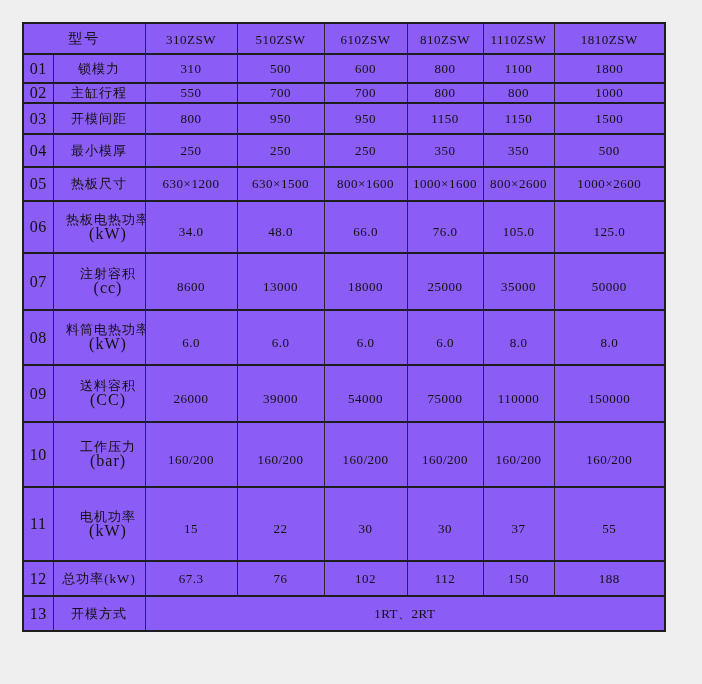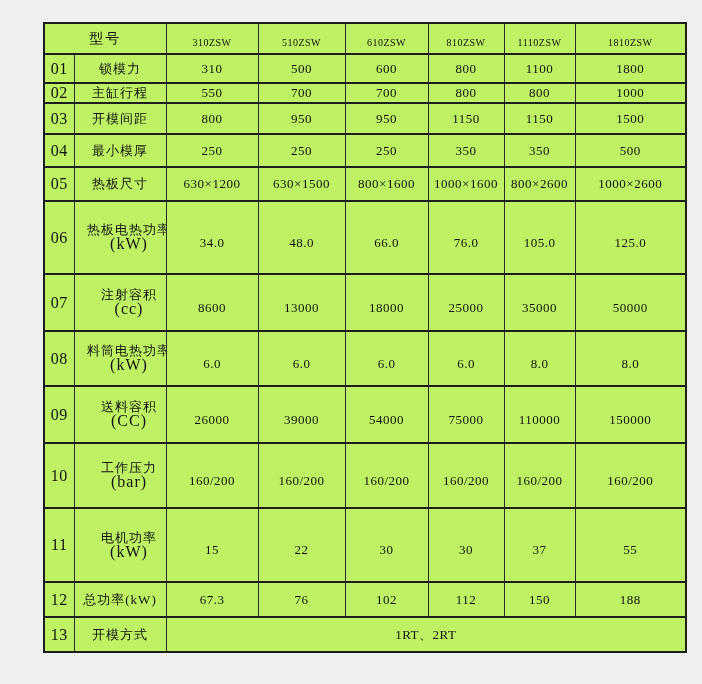--- a/index.html
+++ b/index.html
@@ -6,43 +6,43 @@
   body{
     width:702px;height:684px;
     background:#f0efef;
     font-family:"Liberation Serif","DejaVu Serif",serif;
     color:#111;
     position:relative;
     overflow:hidden;
   }
   .page{position:absolute;inset:0;background:#f0efef;}
   table.spec{
-    position:absolute;left:43px;top:22px;
+    position:absolute;left:22px;top:22px;
     width:642px;
     border-collapse:collapse;
     table-layout:fixed;
-    background:#bef264;
+    background:#8b5cf6;
     border:2px solid #1e1e1e;
   }
   td{
     border-left:1px solid #2a2a2a;
     border-right:1px solid #2a2a2a;
     border-top:2px solid #1e1e1e;
     border-bottom:2px solid #1e1e1e;
     text-align:center;
     vertical-align:middle;
     font-size:13px;
     padding:0;
     overflow:hidden;
     white-space:nowrap;
   }
   td.num{font-size:16px;letter-spacing:.5px;}
   td.lab{font-size:13px;letter-spacing:1px;}
   td.modelhead{font-size:14px;letter-spacing:2px;}
-  td.mh{vertical-align:bottom;padding-bottom:5px;font-size:10px;letter-spacing:.5px;}
+  td.mh{vertical-align:bottom;padding-bottom:5px;font-size:13px;letter-spacing:.5px;}
   td.val{font-size:13px;letter-spacing:.5px;}
   td.vlow{padding-top:10px;}
   .l2{
     display:flex;flex-direction:column;justify-content:space-evenly;
     height:100%;align-items:center;line-height:1;margin-left:18px;
   }
   .l2 .unit{font-size:16px;letter-spacing:1px;}
 </style>
 </head>
 <body>
@@ -118,21 +118,21 @@
     <td class="num">05</td>
     <td class="lab">热板尺寸</td>
     <td class="val">630×1200</td>
     <td class="val">630×1500</td>
     <td class="val">800×1600</td>
     <td class="val">1000×1600</td>
     <td class="val">800×2600</td>
     <td class="val">1000×2600</td>
   </tr>
 
-  <tr style="height:73px">
+  <tr style="height:52px">
     <td class="num">06</td>
     <td class="lab">
       <div class="l2">
         <span>热板电热功率</span>
         <span class="unit">(kW)</span>
       </div>
     </td>
     <td class="val vlow">34.0</td>
     <td class="val vlow">48.0</td>
     <td class="val vlow">66.0</td>

